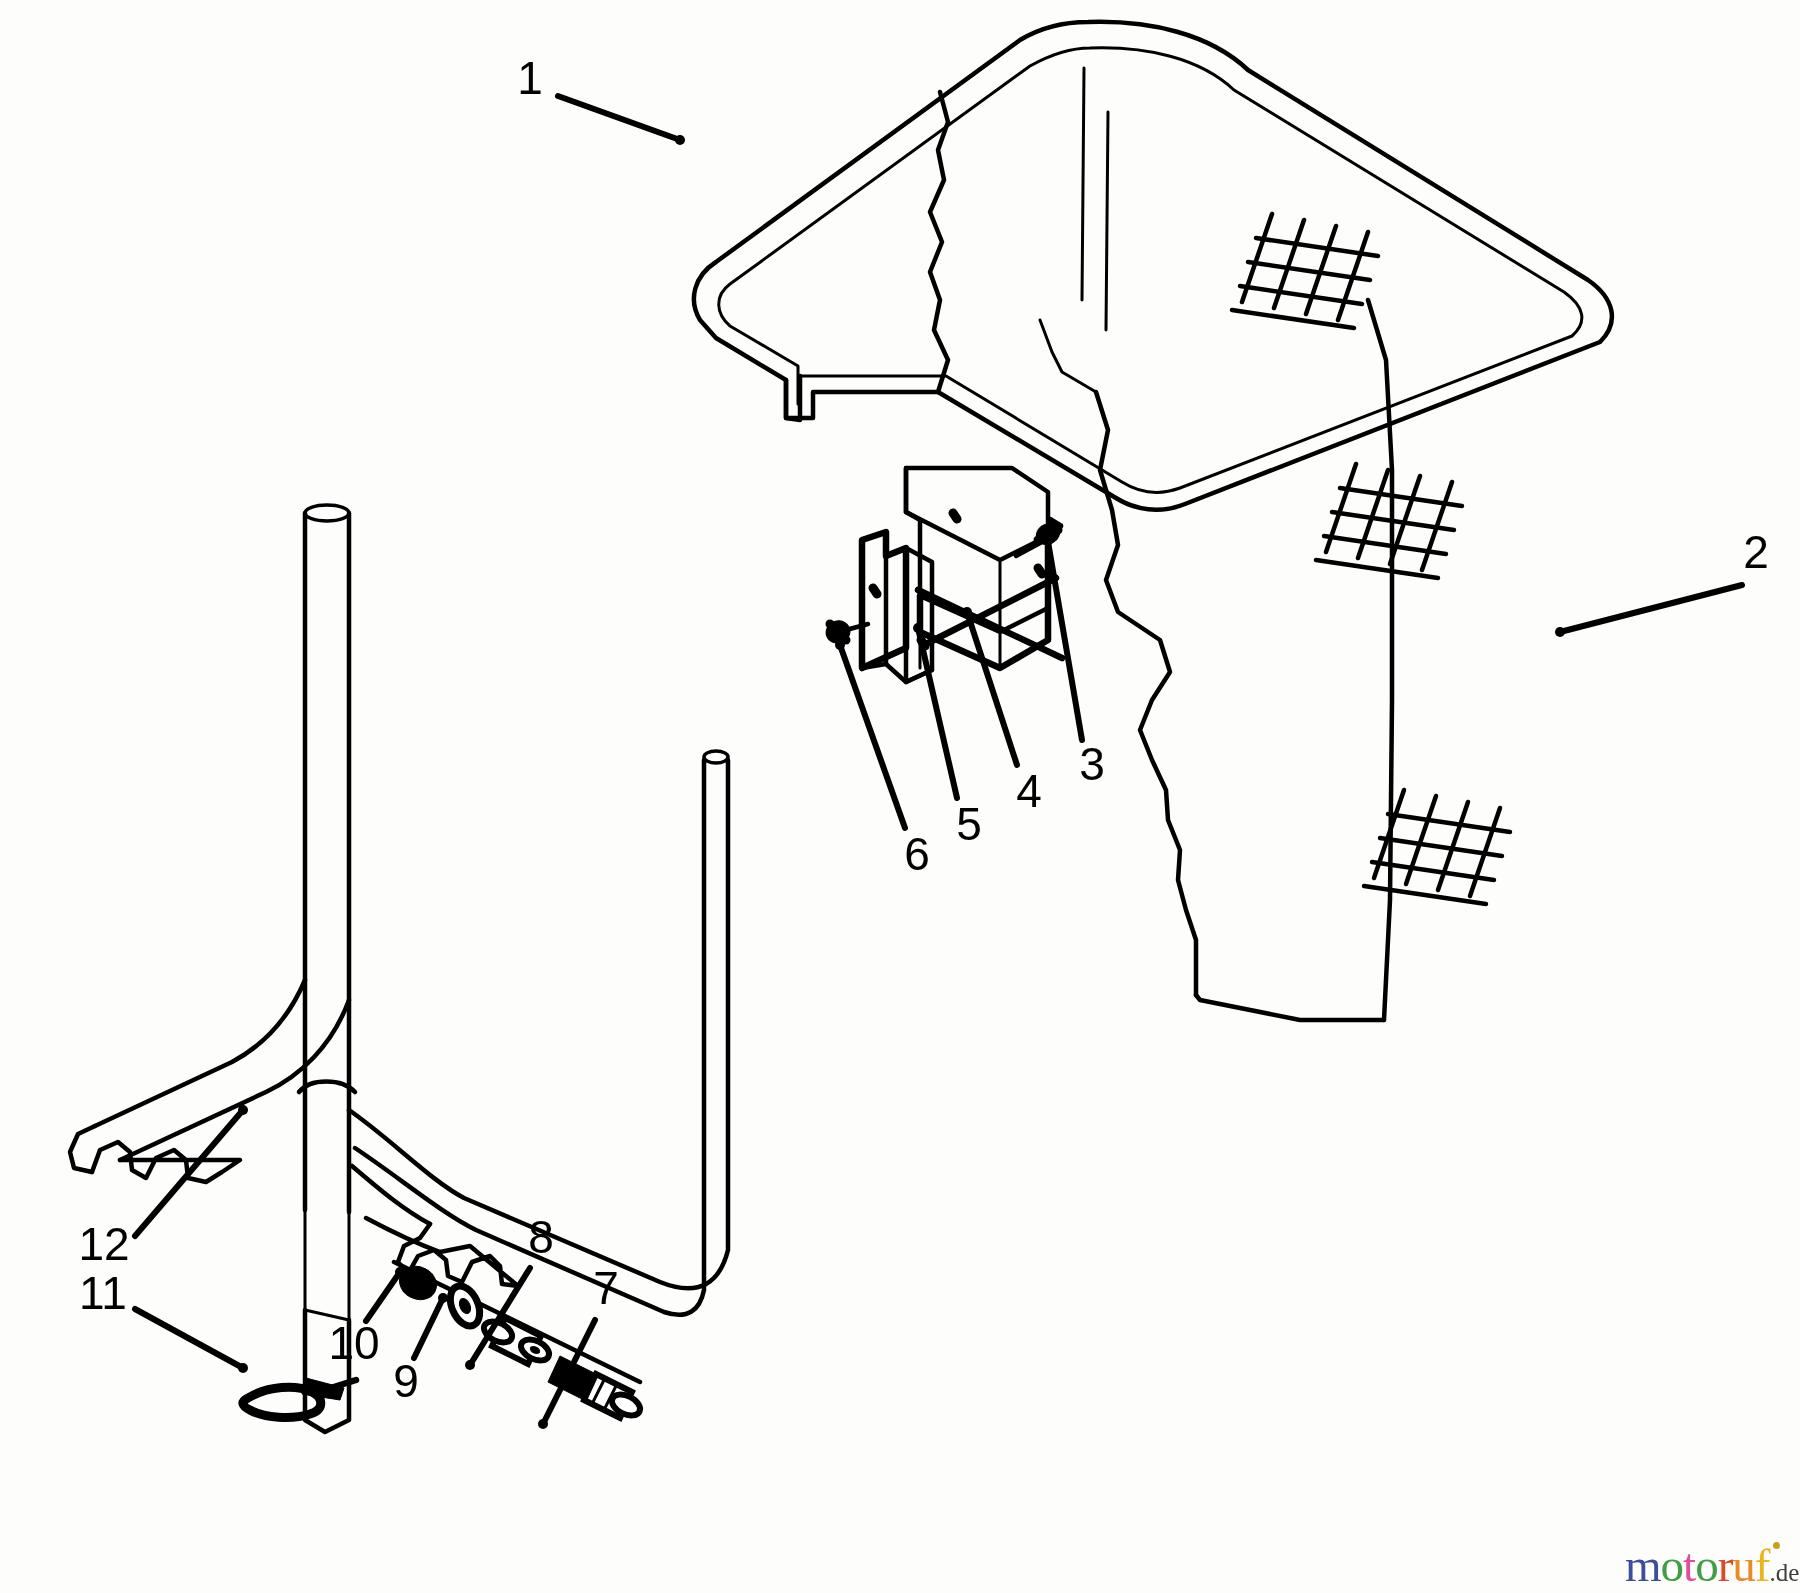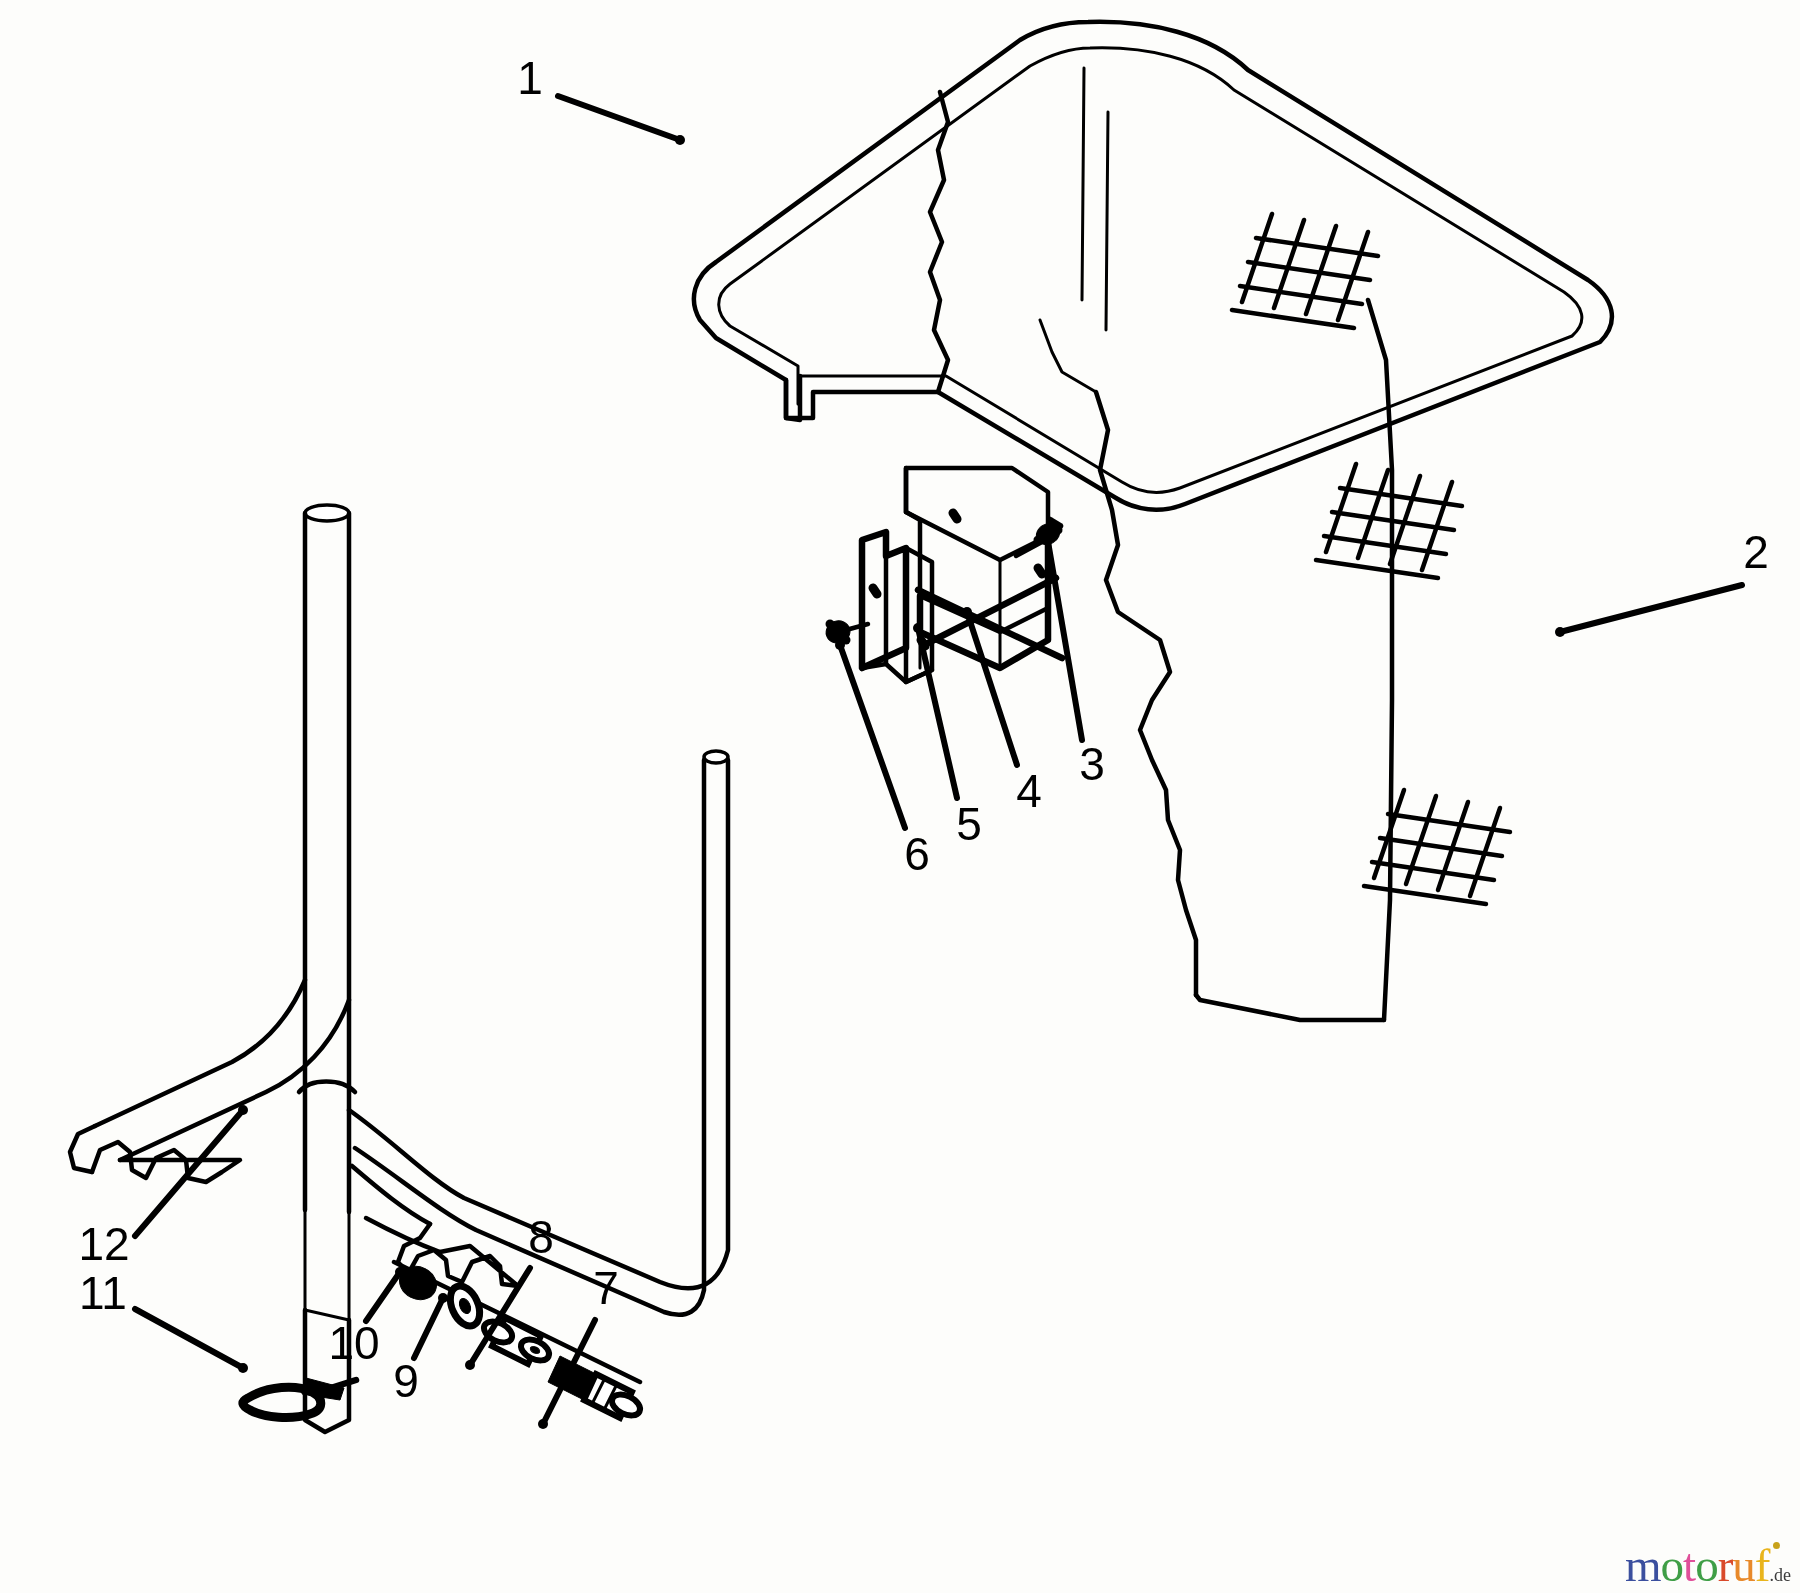--- a/index.html
+++ b/index.html
@@ -64,21 +64,21 @@
     left: 1625px;
     top: 1538px;
     font-family: "Liberation Serif", serif;
     font-size: 47px;
     letter-spacing: -1px;
     white-space: nowrap;
     user-select: none;
   }
   #watermark .wm-l { font-weight: 400; }
   #watermark .wm-de {
-    font-size: 18px;
+    font-size: 25px;
     color: #3d3d3d;
     letter-spacing: 0px;
   }
   #watermark .wm-dot {
     position: absolute;
     width: 7px; height: 7px;
     border-radius: 50%;
     background: #c8a21a;
     left: 148px; top: 4px;
   }

